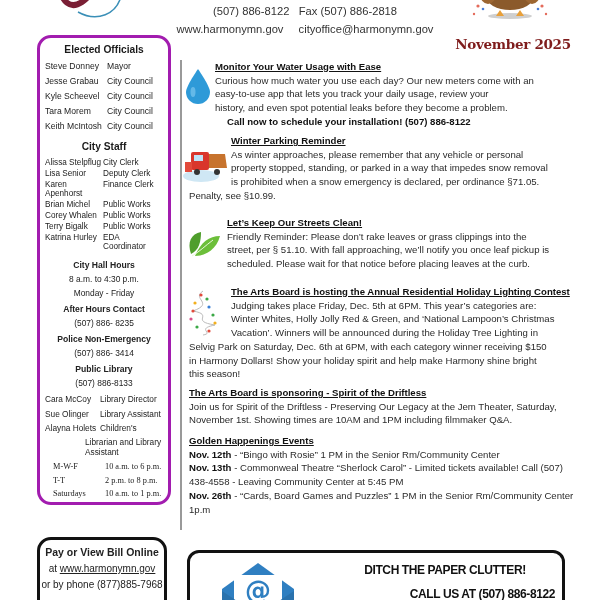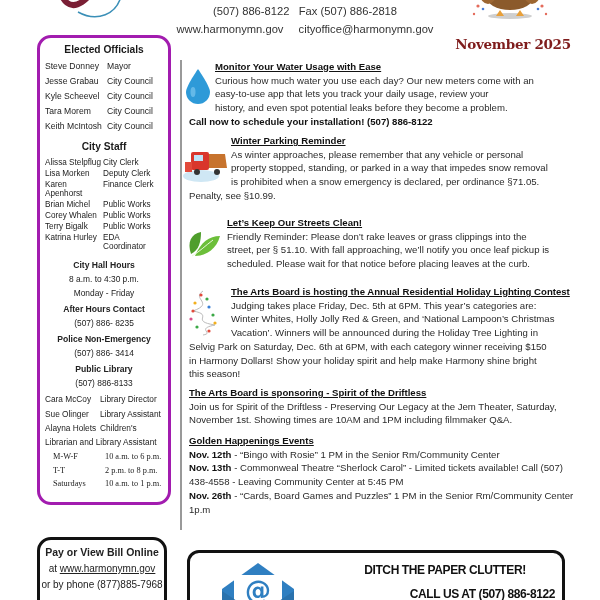--- a/index.html
+++ b/index.html
@@ -15,34 +15,34 @@
 
   
   .sidebar { position: absolute; left: 37px; top: 35px; width: 118px; height: 460px; border: 3px solid #a21caf; border-radius: 14px; padding: 4px 5px 0 5px; font-size: 8.6px; color: #222; }
   .sidebar h3 { margin: 2px 0 6px; font-size: 10.2px; text-align: center; font-weight: bold; color: #1a1a1a; }
   .officials { display: grid; grid-template-columns: 62px auto; row-gap: 5px; margin-bottom: 10px; }
   .staff { display: grid; grid-template-columns: 58px auto; row-gap: 2px; margin-bottom: 9px; font-size: 8.2px; }
   .info-block { text-align: center; margin-bottom: 6px; }
   .info-block .title { font-weight: bold; font-size: 8.6px; margin-bottom: 4px; }
   .info-block .line { font-size: 8.4px; margin-bottom: 4px; }
   .library-staff { display: grid; grid-template-columns: 55px auto; row-gap: 4.5px; font-size: 8.3px; margin-top: 6px; }
-  .library-note { font-size: 8.3px; margin-top: 4px; }
+  .library-note { font-size: 8.3px; margin-top: 4px; margin-left: 40px; }
   .hours { display: grid; grid-template-columns: 52px auto; row-gap: 4.5px; font-size: 8.3px; margin-top: 5px; padding-left: 8px; font-family: Liberation Serif, serif; }
   .hours .day { text-align: left; }
 
   .paybox { position: absolute; left: 37px; top: 537px; width: 124px; height: 80px; border: 3px solid #111; border-radius: 14px; text-align: center; font-size: 10px; padding-top: 6px; }
   .paybox .title { font-weight: bold; font-size: 10.5px; margin-bottom: 5px; }
   .paybox .line { margin-bottom: 5px; }
   .paybox a { color: #222; text-decoration: underline; }
 
   
   .vline { position: absolute; left: 180px; top: 60px; width: 1.5px; height: 470px; background: #999; }
   .article { position: absolute; left: 189px; width: 390px; font-size: 9.6px; line-height: 13.7px; color: #2b2b2b; }
   .article .headline { font-weight: bold; text-decoration: underline; color: #111; }
-  .article .callout { font-weight: bold; color: #111; }
+  .article .callout { font-weight: bold; color: #111; margin-left: 38px; }
   .indent { padding-left: 42px; }
   .icon { position: absolute; }
 
   .art-water { top: 60px; }
   .art-parking { top: 134px; }
   .art-streets { top: 216px; }
   .art-lights { top: 285px; }
   .art-spirit { top: 386px; }
   .art-golden { top: 434px; }
   .art-golden b { color: #111; }
@@ -103,21 +103,21 @@
     <span>Tara Morem</span>
       <span>City Council</span>
     <span>Keith McIntosh</span>
       <span>City Council</span>
   </div>
 
   <h3>City Staff</h3>
   <div class="staff">
     <span>Alissa Stelpflug</span>
       <span>City Clerk</span>
-    <span>Lisa Morken</span>
+    <span>Lisa Senior</span>
       <span>Deputy Clerk</span>
     <span>Karen Apenhorst</span>
       <span>Finance Clerk</span>
     <span>Brian Michel</span>
       <span>Public Works</span>
     <span>Corey Whalen</span>
       <span>Public Works</span>
     <span>Terry Bigalk</span>
       <span>Public Works</span>
     <span>Katrina Hurley</span>

